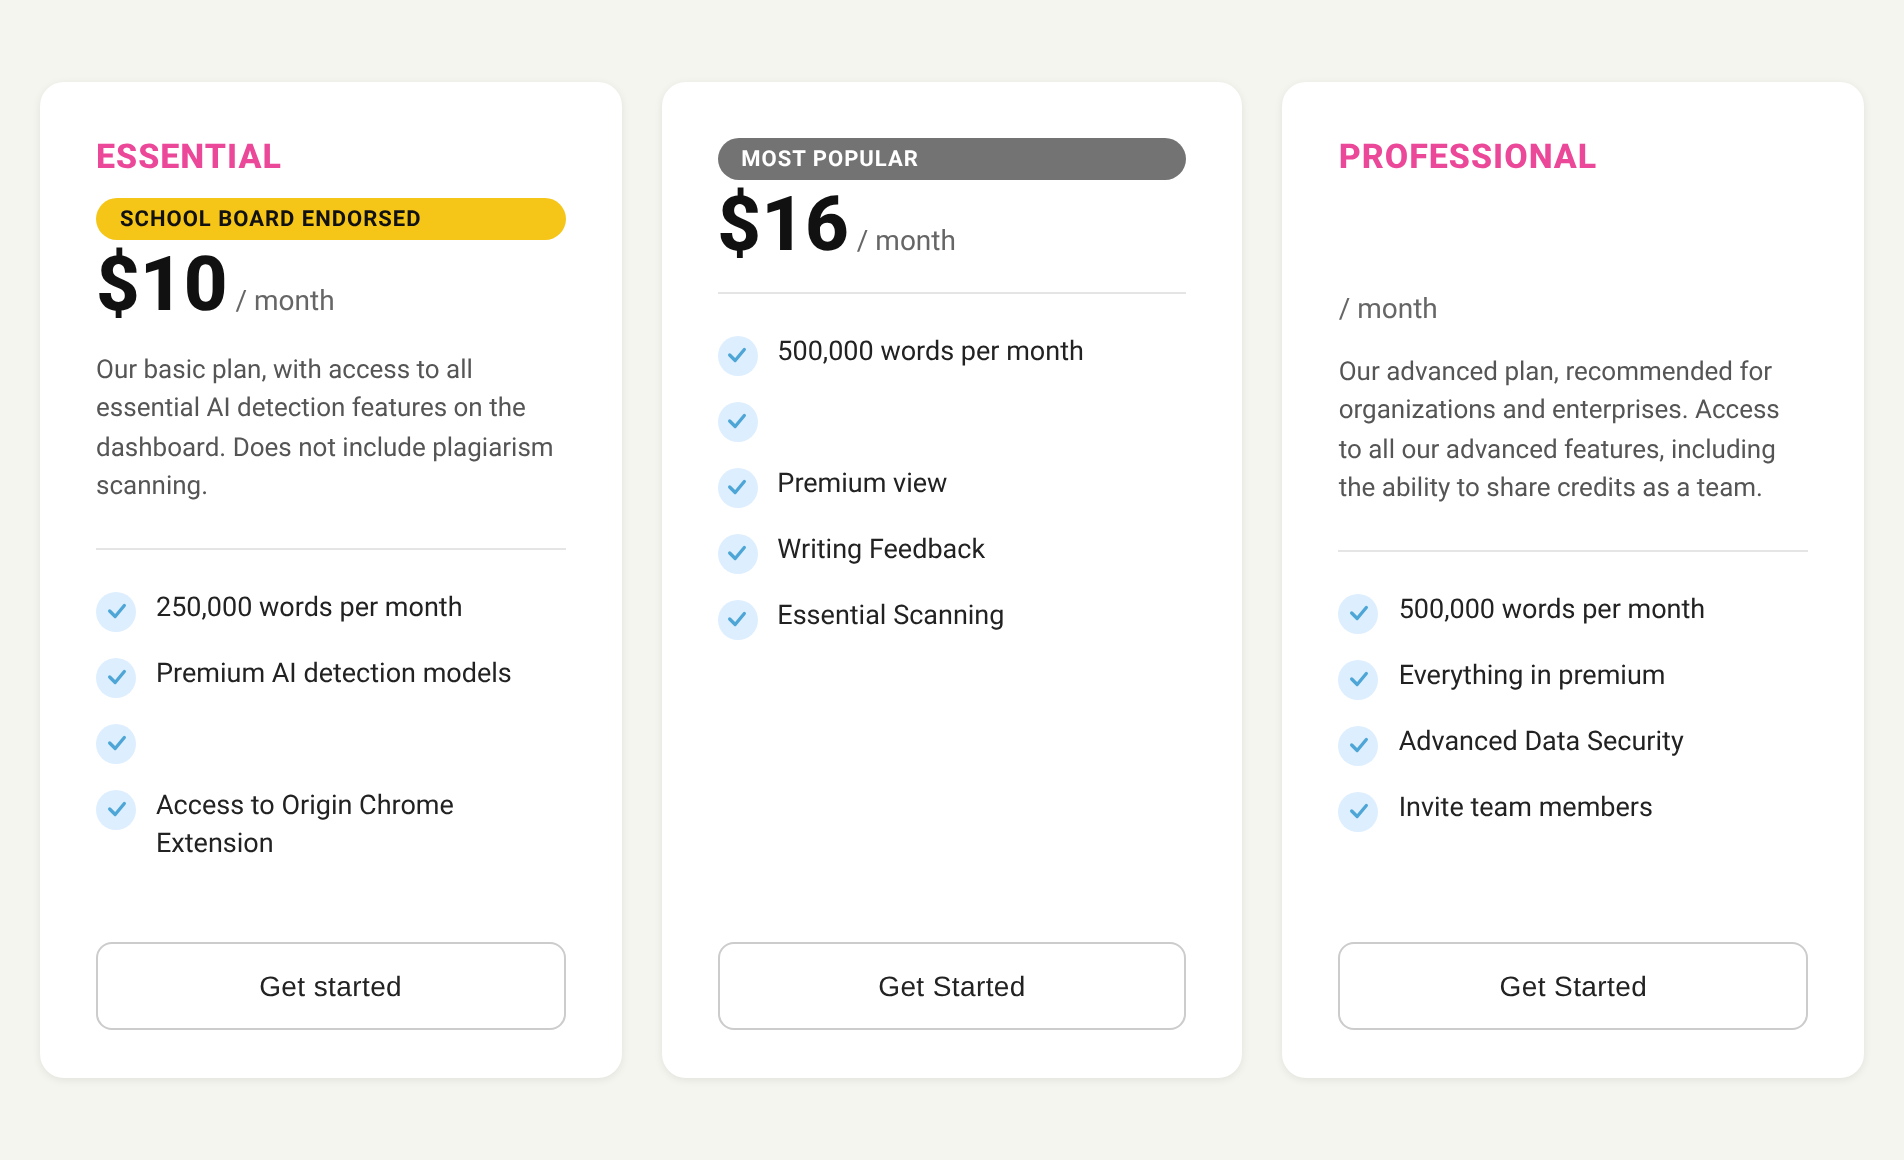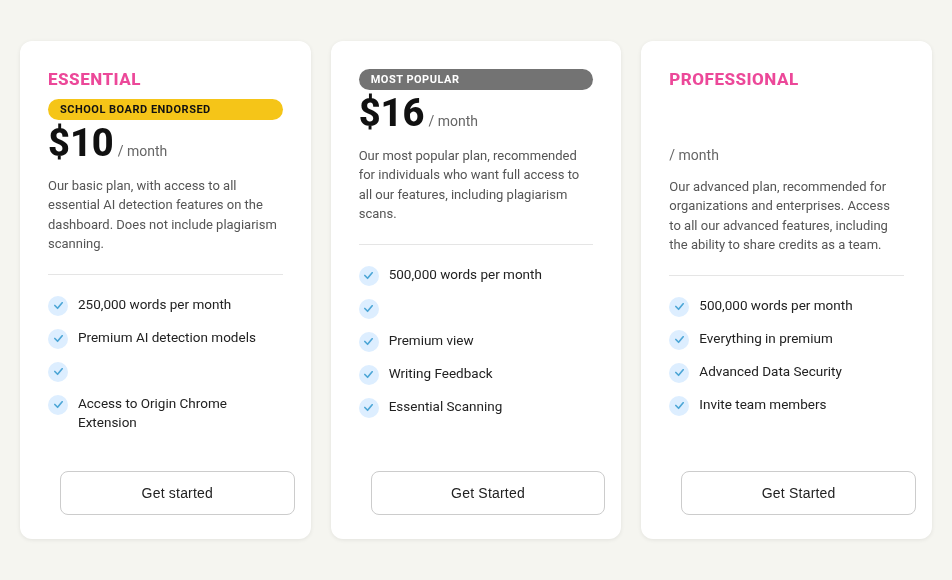--- a/index.html
+++ b/index.html
@@ -130,21 +130,20 @@
       padding: 13px 5px;
       border: 1.5px solid #ccc;
       border-radius: 8px;
       background: #fff;
       font-size: 14px;
       font-weight: 500;
       color: #222;
       cursor: pointer;
       letter-spacing: 0.2px;
       transition: background 0.15s;
-      margin-left: 12px;
     }
 
     .spacer-badge {
       height: 30px;
       margin-bottom: 18px;
     }
   </style>
 </head>
 <body>
 
@@ -192,21 +191,20 @@
         </li>
       </ul>
       <button class="get-started-btn">Get started</button>
     </div>
     <div class="plan-card">
       <div class="badge badge-blue">MOST POPULAR</div>
       <div class="price-row">
         <span class="price-amount">$16</span>
         <span class="price-period">/ month</span>
       </div>
-      <p class="plan-description">Our most popular plan, recommended for individuals who want full access to all our features, including plagiarism scans.</p>
       <hr class="divider">
       <ul class="features-list">
         <li class="feature-item">
           <span class="check-icon">
             <svg viewBox="0 0 12 12" fill="none" xmlns="http://www.w3.org/2000/svg">
         <path d="M2 6L5 9L10 3" stroke="#4da6d6" stroke-width="1.8" stroke-linecap="round" stroke-linejoin="round"></path>
       </svg>
           </span>
           <span>500,000 words per month</span>
         </li>

